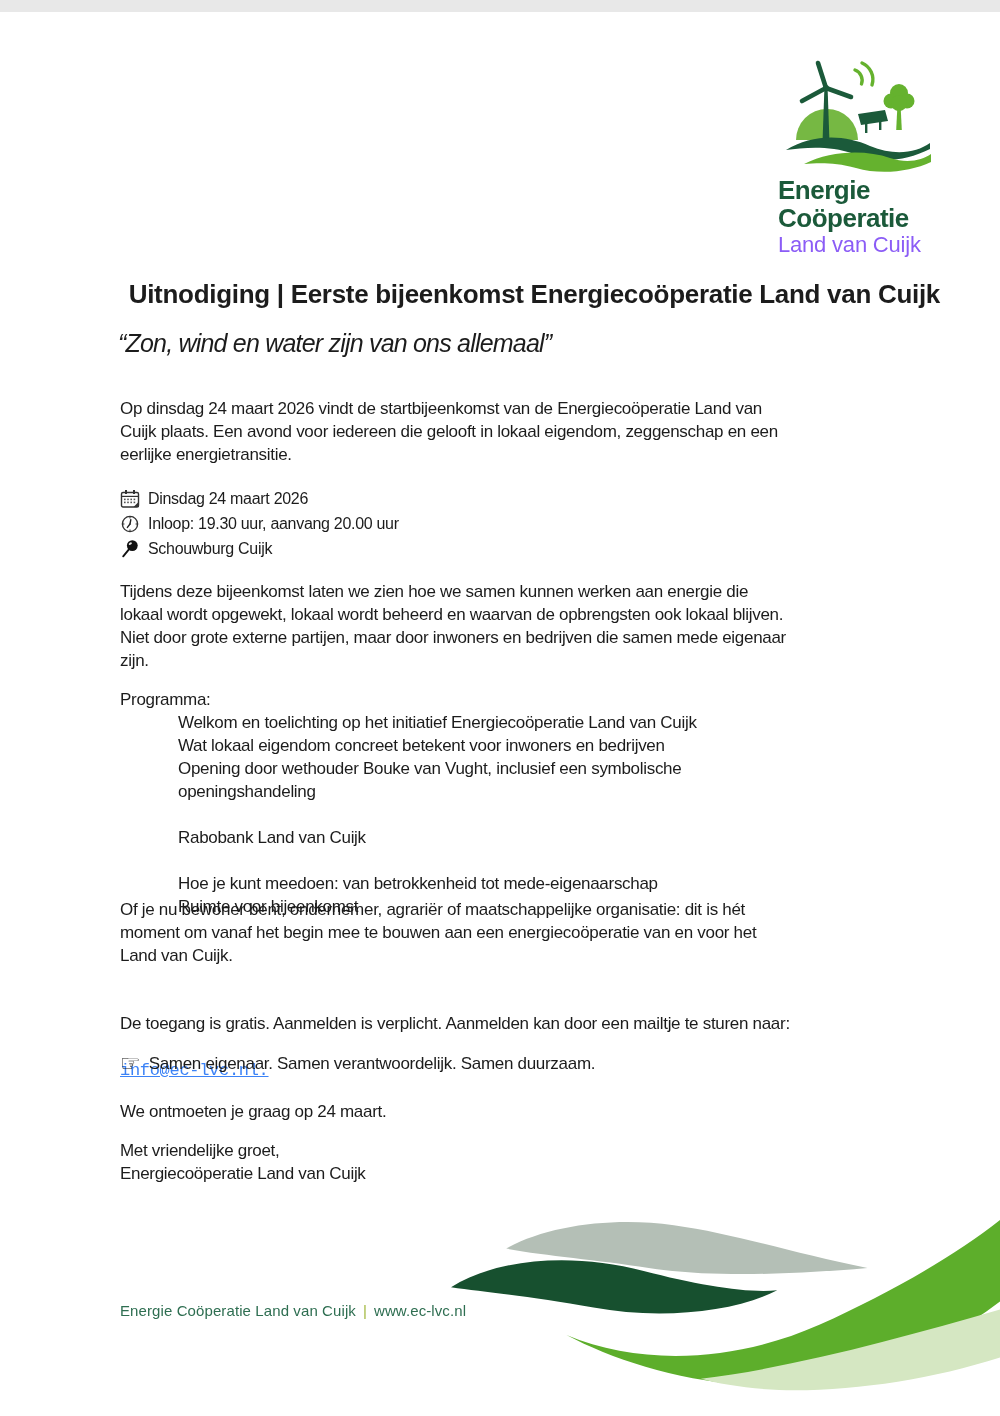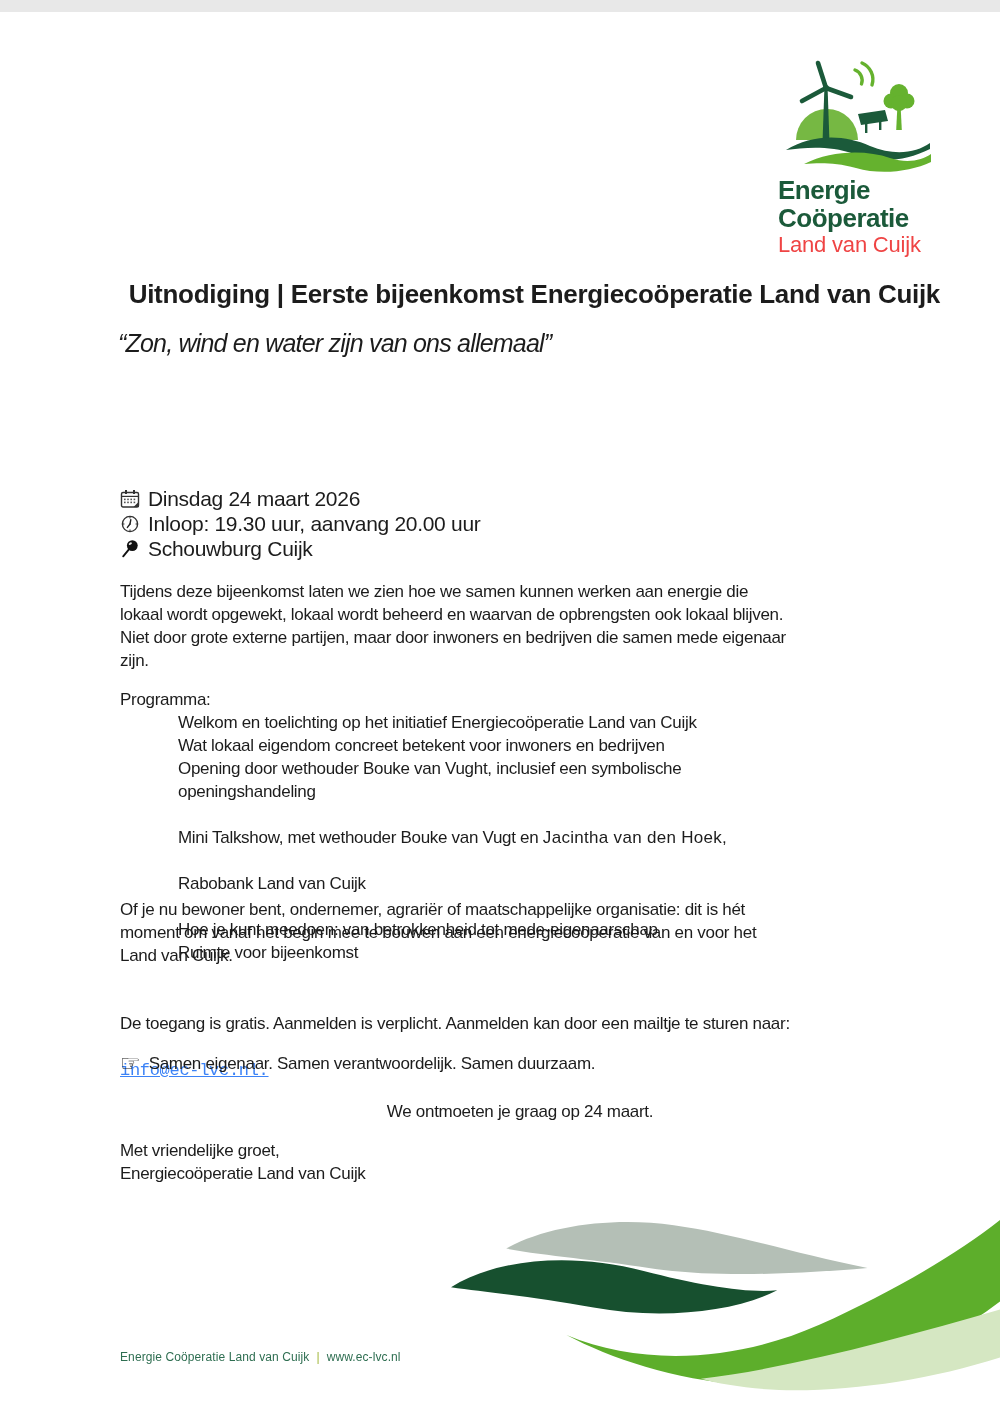--- a/index.html
+++ b/index.html
@@ -21,52 +21,52 @@
     white-space:pre-line;
   }
   
   .logo { left:778px; top:46px; width:166px; }
   .logo-graphic { display:block; margin-left:4px; }
   .logo-line1, .logo-line2 {
     font-weight:bold; font-size:26px; line-height:28px;
     letter-spacing:-0.5px; color:#1b5a3a;
   }
   .logo-line3 {
-    font-size:22px; line-height:26px; letter-spacing:-0.2px; color:#ef4444;
+    font-size:22px; line-height:26px; letter-spacing:-0.2px; color:#8b5cf6;
   }
   
   .doc-title {
     left:120px; top:267px; width:820px;
     font-size:26px; font-weight:bold; letter-spacing:-0.3px;text-align:right;
   }
   .doc-quote {
     left:118px; top:317px; width:820px;
     font-size:25px; font-style:italic; letter-spacing:-0.8px;
   }
   
   .intro   { left:120px; top:385px;  width:800px; }
   .details { left:120px; top:474px;  width:700px; }
   .detail-row { display:flex; align-items:center; height:25px; }
   .detail-icon { width:22px; display:flex; align-items:center; justify-content:flex-start; flex:none; }
-  .detail-text { font-size:21px; letter-spacing:-0.3px; margin-left:6px; }
+  .detail-text { font-size:16px; letter-spacing:-0.3px; margin-left:6px; }
   .body1   { left:120px; top:568px;  width:800px; }
   .programma { left:120px; top:676px; width:800px; }
   .prog-items { margin-left:58px; }
   .wide { letter-spacing:0.3px; }
   .body2   { left:120px; top:886px;  width:800px; }
   .signup  { left:120px; top:977px;  width:800px; }
   .signup a { color:#3b82f6; text-decoration:underline;font-family:Liberation Mono, monospace; }
   .slogan  { left:120px; top:1040px; width:800px; display:flex; align-items:center; }
   .slogan-icon { font-size:23px; line-height:23px; margin-right:8px; color:#111; }
-  .meet    { left:120px; top:1088px; width:800px;text-align:center; }
+  .meet    { left:120px; top:1088px; width:800px; }
   .closing { left:120px; top:1127px; width:800px; }
   
   .waves { left:448px; top:1203px; width:552px; height:178px; }
   .footer-line {
-    left:120px; top:1338px; font-size:12px; letter-spacing:0.1px;
+    left:120px; top:1290px; font-size:15px; letter-spacing:0.1px;
   }
   .footer-org, .footer-site { color:#2e6e51; }
   .footer-divider { color:#a3b93f; padding:0 7px; }
 </style>
 </head>
 <body>
 
 <div class="page">
 
   <div class="abs logo">
@@ -108,20 +108,23 @@
     <div class="logo-text">
       <div class="logo-line1">Energie</div>
       <div class="logo-line2">Coöperatie</div>
       <div class="logo-line3">Land van Cuijk</div>
     </div>
   </div>
 
   <h1 class="abs doc-title">Uitnodiging | Eerste bijeenkomst Energiecoöperatie Land van Cuijk</h1>
   <div class="abs doc-quote">“Zon, wind en water zijn van ons allemaal”</div>
 
+  <p class="abs txt intro">Op dinsdag 24 maart 2026 vindt de startbijeenkomst van de Energiecoöperatie Land van
+Cuijk plaats. Een avond voor iedereen die gelooft in lokaal eigendom, zeggenschap en een
+eerlijke energietransitie.</p>
 
   <div class="abs details">
     <div class="detail-row">
       <span class="detail-icon">
         <svg width="20" height="20" viewBox="0 0 20 20">
           <rect x="1.5" y="3.5" width="17" height="14.5" rx="1.5" fill="#ffffff" stroke="#333333" stroke-width="1.4"></rect>
           <line x1="1.5" y1="7.4" x2="18.5" y2="7.4" stroke="#333333" stroke-width="1.2"></line>
           <rect x="5" y="1" width="2" height="4" fill="#333333"></rect>
           <rect x="13" y="1" width="2" height="4" fill="#333333"></rect>
           <g fill="#555555">
@@ -175,21 +178,20 @@
 zijn.</p>
 
   <div class="abs programma">
     <div class="txt">Programma:</div>
     <div class="prog-items">
       <div class="txt">Welkom en toelichting op het initiatief Energiecoöperatie Land van Cuijk</div>
       <div class="txt">Wat lokaal eigendom concreet betekent voor inwoners en bedrijven</div>
       <div class="txt">Opening door wethouder Bouke van Vught, inclusief een symbolische
 openingshandeling</div>
       <div class="txt">
-        <div><span>Mini Talkshow, met wethouder Bouke van Vugt en </span><span class="wide">Jacintha van den Hoek,</span></div>
         <div>Rabobank Land van Cuijk</div>
       </div>
       <div class="txt">Hoe je kunt meedoen: van betrokkenheid tot mede-eigenaarschap</div>
       <div class="txt">Ruimte voor bijeenkomst</div>
     </div>
   </div>
 
   <p class="abs txt body2">Of je nu bewoner bent, ondernemer, agrariër of maatschappelijke organisatie: dit is hét
 moment om vanaf het begin mee te bouwen aan een energiecoöperatie van en voor het
 Land van Cuijk.</p>

